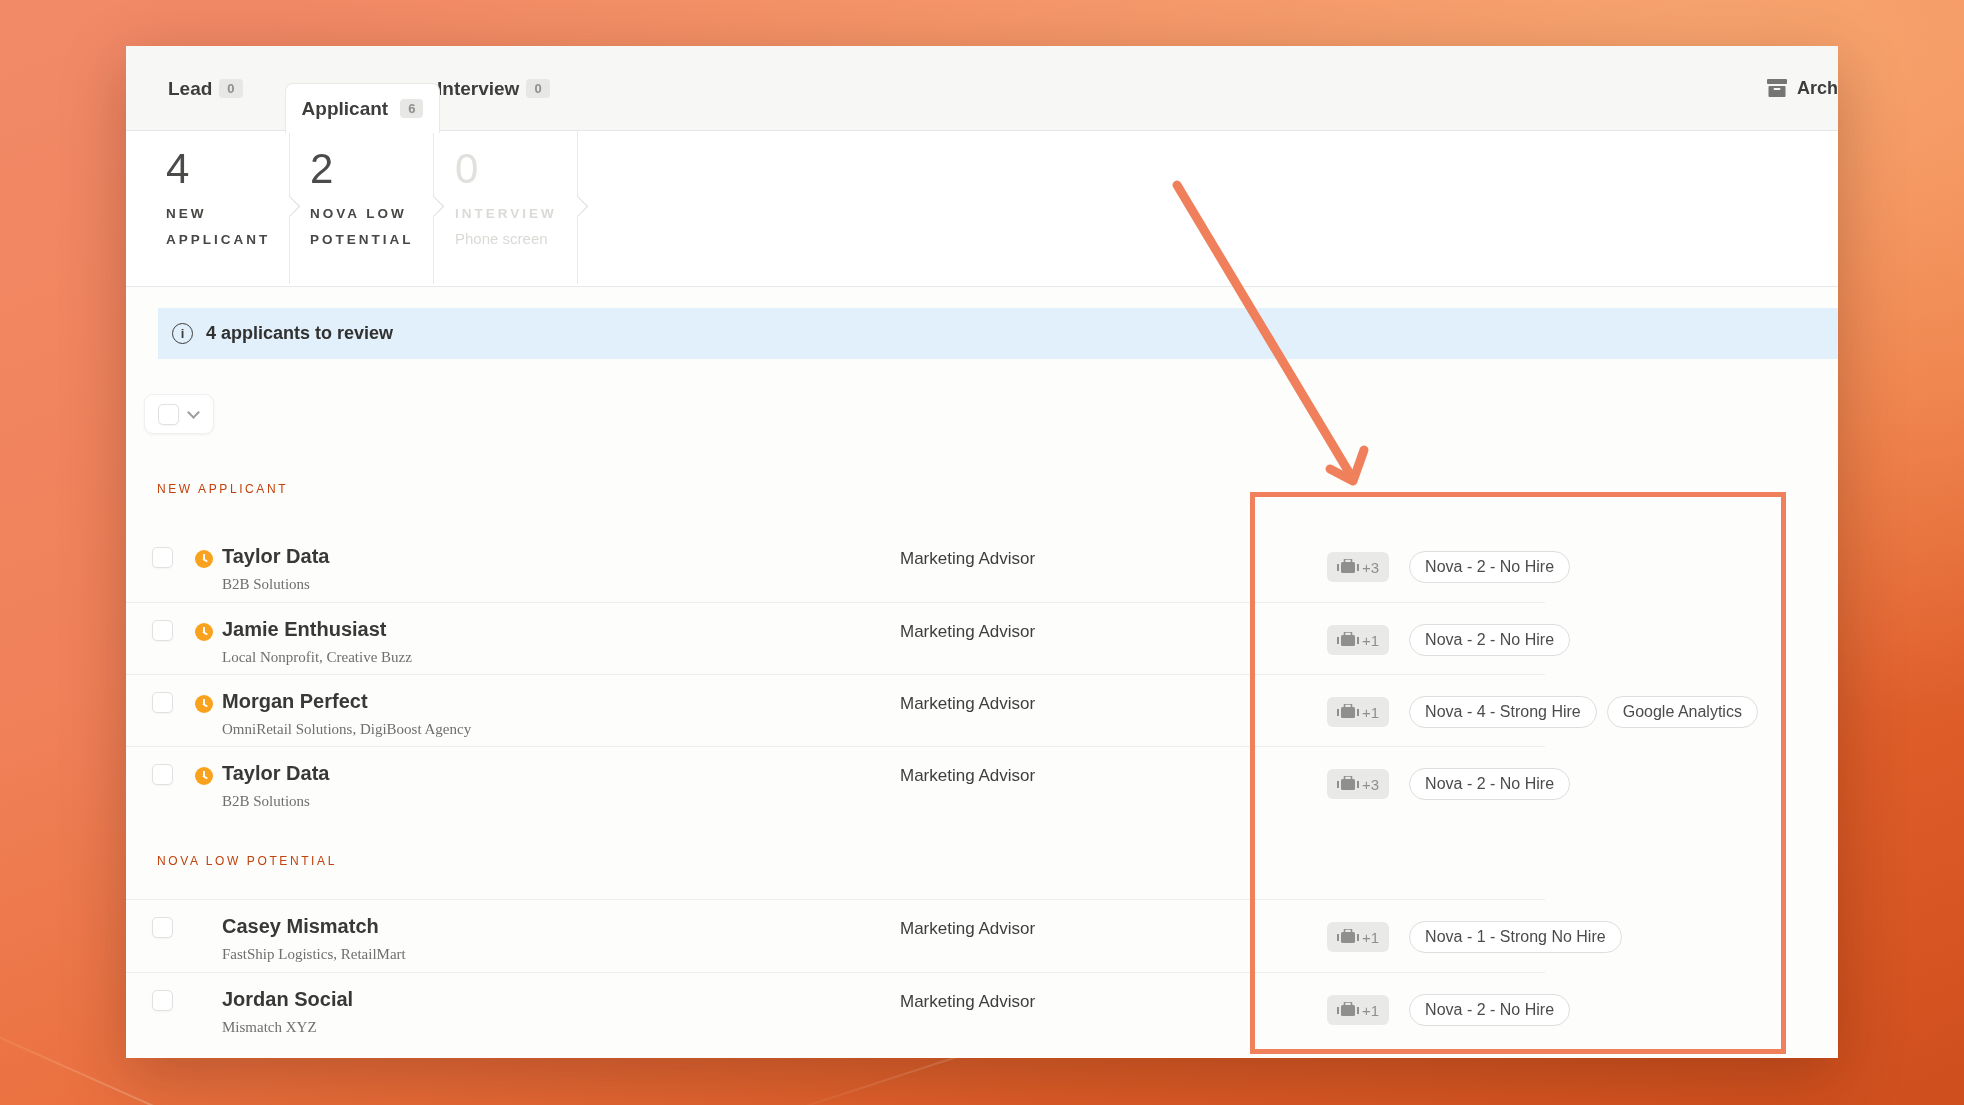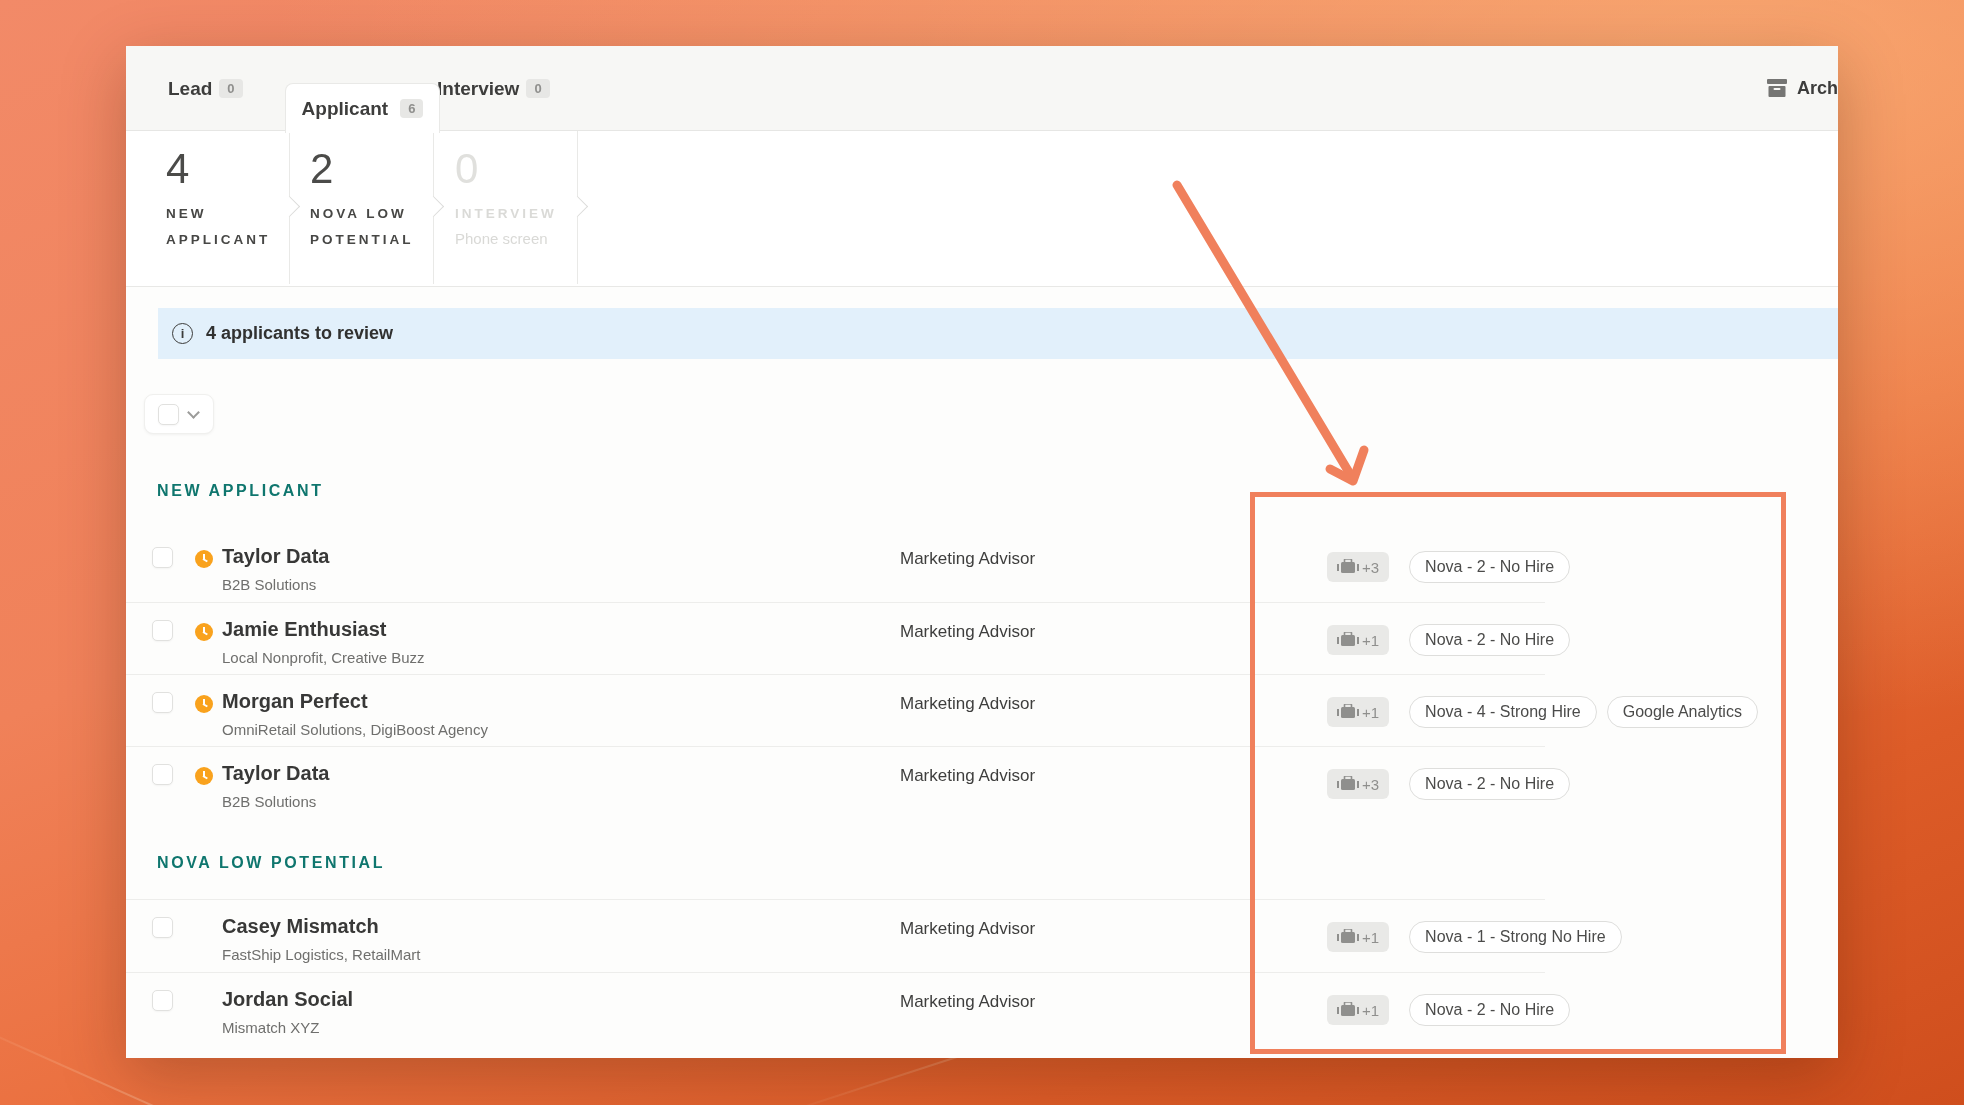--- a/index.html
+++ b/index.html
@@ -58,34 +58,34 @@
   .info-icon{ width:21px; height:21px; border:1.7px solid #3b3b3a; border-radius:50%; margin-left:14px; display:flex; align-items:center; justify-content:center; font-size:13px; font-weight:700; color:#3b3b3a; flex:none; }
   .banner-text{ margin-left:13px; font-size:18px; font-weight:700; color:#313130; }
 
   
   .select-all{ position:absolute; left:18px; top:348px; width:70px; height:40px; background:#fff; border:1px solid #f0f0ee; border-radius:9px; box-shadow:0 1px 3px rgba(0,0,0,.05); cursor:pointer; }
   .checkbox{ width:21px; height:21px; background:#fff; border:1px solid #e1e1df; border-radius:5px; box-shadow:0 1px 2px rgba(0,0,0,.04); }
   .select-all .checkbox{ position:absolute; left:13px; top:9px; }
   .chev-down{ position:absolute; left:44px; top:13px; width:9px; height:9px; border-right:2px solid #9b9b99; border-bottom:2px solid #9b9b99; transform:rotate(45deg); }
 
   
-  .section-title{ position:absolute; left:31px; font-size:16px; font-weight:700; letter-spacing:2.6px; color:#0f766e; }
+  .section-title{ position:absolute; left:31px; font-size:12px; font-weight:400; letter-spacing:2.6px; color:#c2410c; }
   .t-sec1{ top:436px; } .t-sec2{ top:808px; }
 
   .row{ position:absolute; left:0; width:1419px; height:72px; }
   .row.bordered{ border-top:1px solid #ededeb; }
   .r1{ top:484px; } .r2{ top:556px; } .r3{ top:628px;padding-left:26px; } .r4{ top:700px; }
   .r5{ top:853px; } .r6{ top:926px; }
 
   .row .checkbox{ position:absolute; left:26px; top:17px; }
   .clock{ position:absolute; left:69px; top:20px; width:18px; height:18px; border-radius:50%; background:#f9a21d; }
   .clock::after{ content:""; position:absolute; left:8px; top:4px; width:2px; height:6px; background:#fff; }
   .clock::before{ content:""; position:absolute; left:8px; top:8px; width:5px; height:2px; background:#fff; transform:rotate(30deg); transform-origin:left center; }
   .cand-name{ position:absolute; left:96px; top:15px; font-size:20px; font-weight:700; color:#383837; cursor:pointer; }
-  .cand-company{ position:absolute; left:96px; top:46px; font-size:15px; color:#6f6f6d; }
+  .cand-company{ position:absolute; left:96px; top:46px; font-size:15px; color:#6f6f6d;font-family:Liberation Serif, serif; }
   .cand-role{ position:absolute; left:774px; top:19px; font-size:17px; color:#3e3e3d; }
   .chips{ position:absolute; left:1201px; top:21px; display:flex; align-items:center; gap:10px; }
   .jobs-badge{ height:30px; background:#e9e9e7; border-radius:6px; display:flex; align-items:center; padding:0 10px; gap:3px; margin-right:10px; }
   .jobs-badge .plus{ font-size:15px; color:#8f8f8d; }
   .pill{ height:32px; background:#fff; border:1px solid #dededc; border-radius:16px; display:flex; align-items:center; padding:0 15px; font-size:16px; color:#4b4b4a; white-space:nowrap; }
 
   
   .anno-rect{ position:absolute; left:1250px; top:492px; width:536px; height:562px; border:5px solid #f0805c; z-index:9; pointer-events:none; }
   .anno-svg{ position:absolute; left:0; top:0; z-index:10; pointer-events:none; }
 </style>

